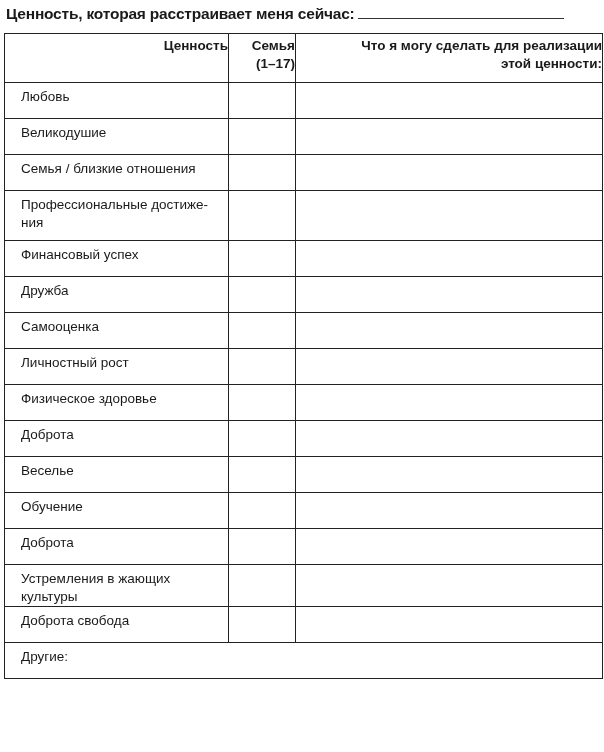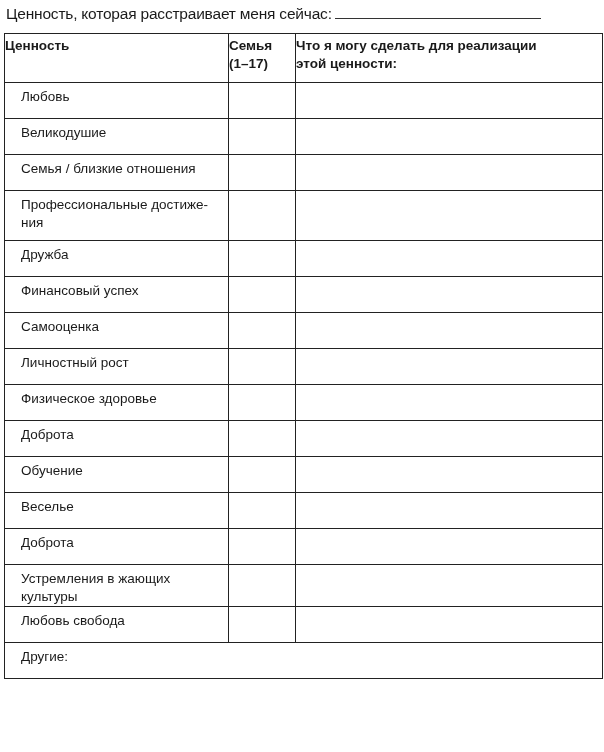--- a/index.html
+++ b/index.html
@@ -1,23 +1,23 @@
 <!DOCTYPE html>
 <html><head>
 <meta charset="utf-8">
 <style>
   html, body { margin: 0; padding: 0; background: #ffffff; }
   body { width: 604px; height: 752px; overflow: hidden; position: relative;
          font-family: "Liberation Sans", "DejaVu Sans", sans-serif; color: #1a1a1a; }
-  .title { position: absolute; left: 6px; top: 4px; width: 598px; font-size: 15.5px; font-weight: normal;
+  .title { position: absolute; left: 6px; top: 4px; width: 598px; font-size: 15.5px; font-weight: bold;
            white-space: nowrap; letter-spacing: -0.2px; }
   .title .line { display: inline-block; width: 206px; border-bottom: 1px solid #333; height: 14px; vertical-align: baseline; margin-left: 3px; }
   table { position: absolute; left: 4px; top: 33px; border-collapse: collapse; width: 598px; table-layout: fixed; }
   td, th { border: 1.5px solid #222; font-size: 13.5px; vertical-align: top; padding: 0; }
-  th { font-weight: bold; text-align: left; line-height: 18px; padding-top: 3px; height: 45px; }
+  th { font-weight: bold; text-align: right; line-height: 18px; padding-top: 3px; height: 45px; }
   td.name { padding: 5px 6px 0 16px; line-height: 18px; }
   tr.r1 td { height: 30px; }
   tr.r2 td { height: 44px; }
   col.c1 { width: 224px; } col.c2 { width: 67px; } col.c3 { width: 307px; }
 </style>
 </head>
 <body>
 
 <div class="title">
   <span>Ценность, которая расстраивает меня сейчас:</span><span class="line"></span>
@@ -50,26 +50,26 @@
         <td class="name">Семья / близкие отношения</td>
         <td></td>
         <td></td>
       </tr>
   <tr class="r2">
         <td class="name"><span>Профессиональные достиже-</span><br><span>ния</span></td>
         <td></td>
         <td></td>
       </tr>
   <tr class="r1">
-        <td class="name">Дружба</td>
+        <td class="name">Финансовый успех</td>
         <td></td>
         <td></td>
       </tr>
   <tr class="r1">
-        <td class="name">Финансовый успех</td>
+        <td class="name">Дружба</td>
         <td></td>
         <td></td>
       </tr>
   <tr class="r1">
         <td class="name">Самооценка</td>
         <td></td>
         <td></td>
       </tr>
   <tr class="r1">
         <td class="name">Личностный рост</td>
@@ -80,41 +80,41 @@
         <td class="name">Физическое здоровье</td>
         <td></td>
         <td></td>
       </tr>
   <tr class="r1">
         <td class="name">Доброта</td>
         <td></td>
         <td></td>
       </tr>
   <tr class="r1">
-        <td class="name">Обучение</td>
+        <td class="name">Веселье</td>
         <td></td>
         <td></td>
       </tr>
   <tr class="r1">
-        <td class="name">Веселье</td>
+        <td class="name">Обучение</td>
         <td></td>
         <td></td>
       </tr>
   <tr class="r1">
         <td class="name">Доброта</td>
         <td></td>
         <td></td>
       </tr>
   <tr class="r1">
         <td class="name">Устремления в жающих культуры</td>
         <td></td>
         <td></td>
       </tr>
   <tr class="r1">
-        <td class="name">Любовь свобода</td>
+        <td class="name">Доброта свобода</td>
         <td></td>
         <td></td>
       </tr>
 
   <tr class="r1">
         <td class="name" colspan="3">Другие:</td>
       </tr>
 
 </tbody>
   </table>

